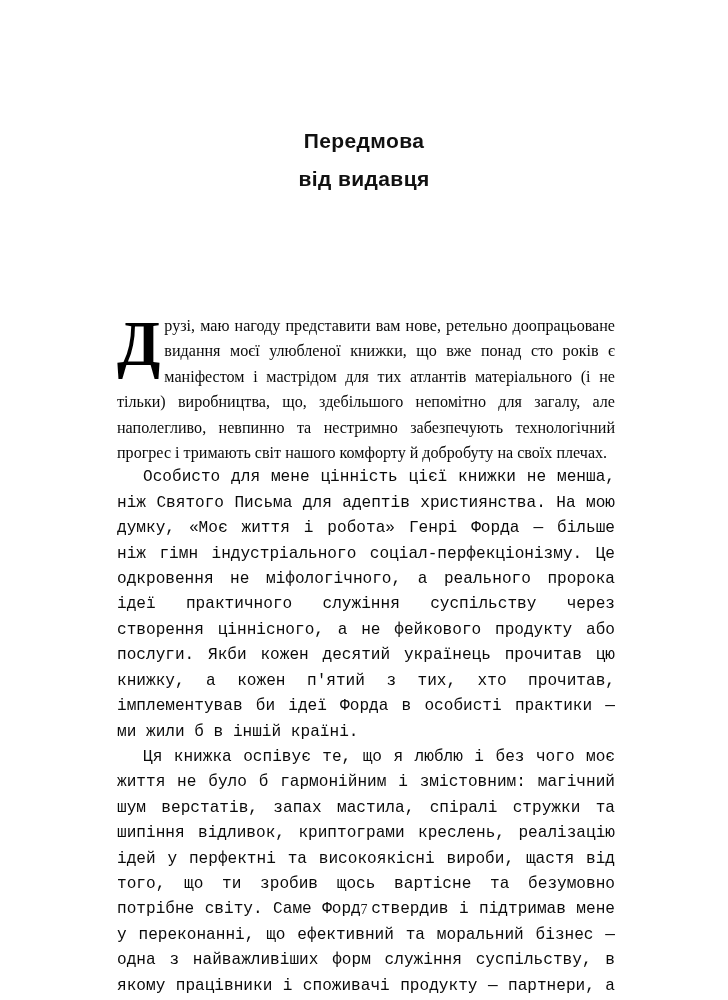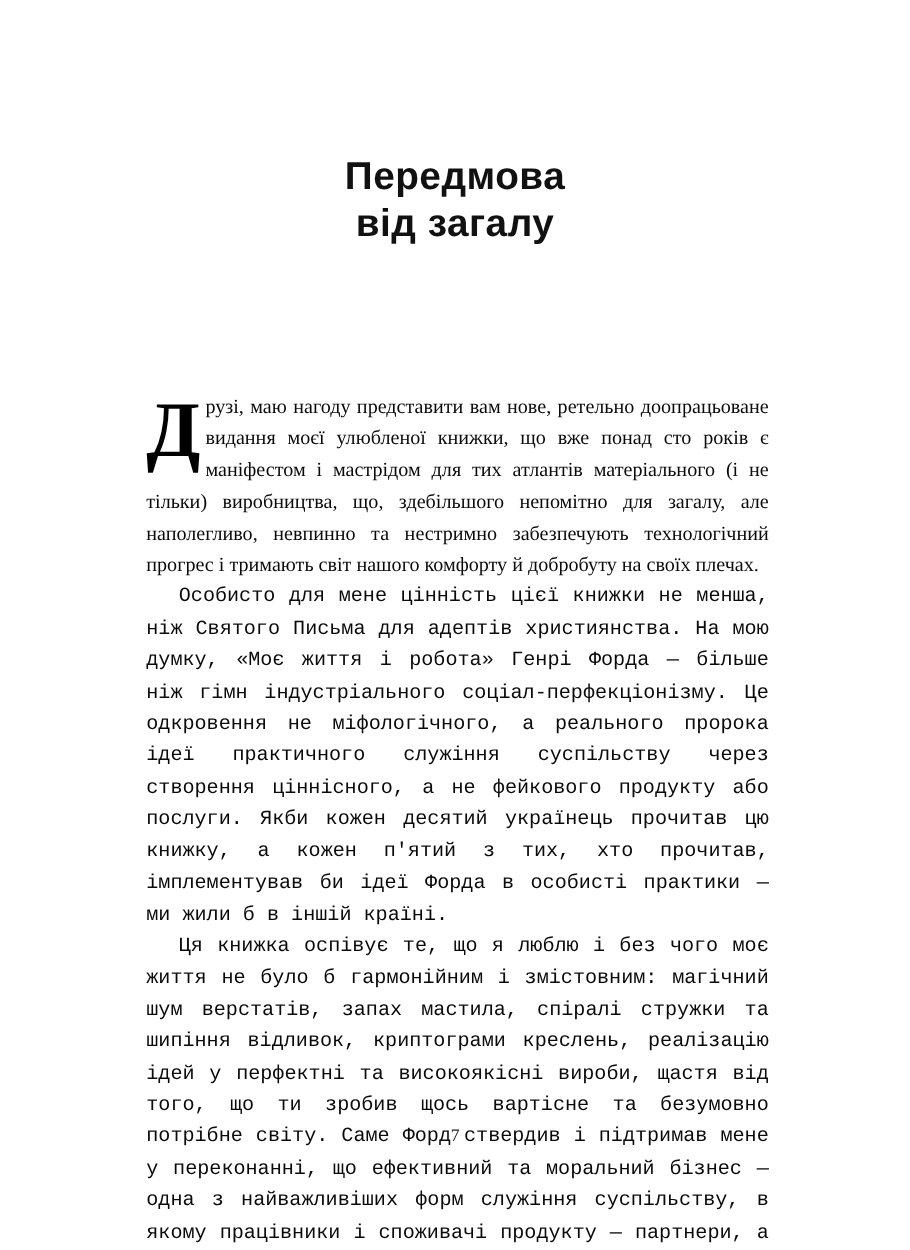--- a/index.html
+++ b/index.html
@@ -29,21 +29,21 @@
     position: absolute;
     left: 0;
     top: 122px;
     width: 728px;
     text-align: center;
   }
 
   .title-line {
     font-family: "Liberation Sans", sans-serif;
     font-weight: bold;
-    font-size: 31px;
+    font-size: 21px;
     letter-spacing: 0.4px;
     line-height: 38px;
     color: #111111;
   }
 
   .body-block {
     position: absolute;
     left: 117px;
     top: 313px;
     width: 498px;
@@ -93,21 +93,21 @@
     color: #1a1a1a;
   }
 </style>
 </head>
 <body>
 
 <div class="page">
 
   <div class="title-block">
     <div class="title-line">Передмова</div>
-    <div class="title-line">від загалу</div>
+    <div class="title-line">від видавця</div>
   </div>
 
   <div class="body-block">
 
     <p class="para dropcap-para">
       <span class="dropcap">Д</span>
       <span>рузі, маю нагоду представити вам нове, ретельно доопрацьоване видання моєї улюбленої книжки, що вже понад сто років є маніфестом і мастрідом для тих атлантів матеріального (і не тільки) виробництва, що, здебільшого непомітно для загалу, але наполегливо, невпинно та нестримно забезпечують технологічний прогрес і тримають світ нашого комфорту й добробуту на своїх плечах.</span>
     </p>
 
     <p class="para">Особисто для мене цінність цієї книжки не менша, ніж Святого Письма для адептів християнства. На мою думку, «Моє життя і робота» Генрі Форда — більше ніж гімн індустріального соціал-перфекціонізму. Це одкровення не міфологічного, а реального пророка ідеї практичного служіння суспільству через створення ціннісного, а не фейкового продукту або послуги. Якби кожен десятий українець прочитав цю книжку, а кожен п'ятий з тих, хто прочитав, імплементував би ідеї Форда в особисті практики — ми жили б в іншій країні.</p>

